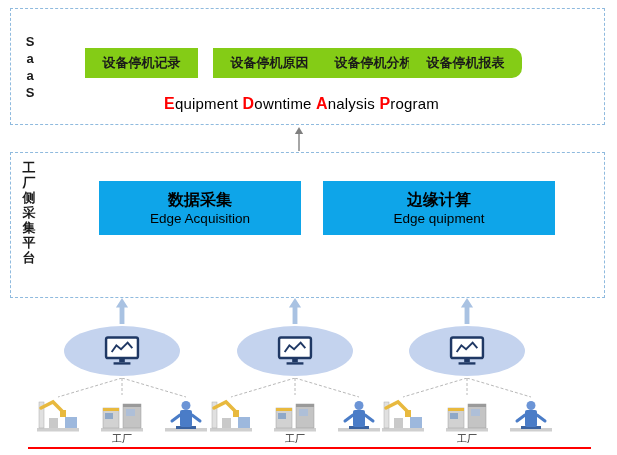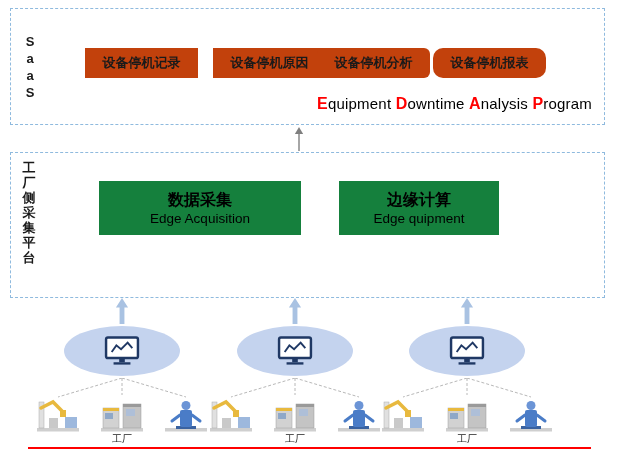--- a/index.html
+++ b/index.html
@@ -10,36 +10,36 @@
   .dashed-box { position:absolute; border:1px dashed #8fbade; box-sizing:border-box; background:#ffffff; }
   .saas-box { left:10px; top:8px; width:595px; height:117px; }
   .platform-box { left:10px; top:152px; width:595px; height:146px; }
 
   .side-label { position:absolute; display:flex; flex-direction:column; font-weight:bold; color:#1a1a1a; }
   .saas-side { left:12px; top:24px; font-size:13px; line-height:17px; text-align:center; width:14px; }
   .platform-side { left:10px; top:7px; font-size:13px; line-height:15px; text-align:center; width:16px; }
 
   .chip {
     position:absolute; top:39px; height:30px; width:113px;
-    background:#c2410c; color:#1a1a1a; font-size:13px; font-weight:bold;
+    background:#84cc16; color:#1a1a1a; font-size:13px; font-weight:bold;
     display:flex; align-items:center; justify-content:center;
   }
-  .chip1 { left:74px; } .chip2 { left:202px; } .chip3 { left:306px;border-radius:6px; } .chip4 { left:422px;border-radius:10px; }
-
-  .edap { position:absolute; left:0; right:12px; top:86px; text-align:right; font-size:15px; color:#000; letter-spacing:0.2px; }
+  .chip1 { left:74px; } .chip2 { left:202px; } .chip3 { left:306px;border-radius:6px; } .chip4 { left:398px;border-radius:10px; }
+
+  .edap { position:absolute; left:0; right:12px; top:86px; text-align:center; font-size:15px; color:#000; letter-spacing:0.2px; }
   .edap .cap { color:#ff0000; font-weight:bold; font-size:16px; }
 
   .mid-arrow { position:absolute; left:293px; top:127px; width:12px; height:24px; }
 
   .card {
-    position:absolute; top:28px; height:54px; background:#15803d; box-sizing:border-box;
+    position:absolute; top:28px; height:54px; background:#0ea5e9; box-sizing:border-box;
     display:flex; flex-direction:column; align-items:center; justify-content:center; text-align:center;
   }
   .card1 { left:88px; width:202px; }
-  .card2 { left:328px; width:160px; }
+  .card2 { left:312px; width:232px; }
   .card-title { font-size:16px; font-weight:bold; color:#000; line-height:20px; }
   .card-sub { font-size:13.5px; color:#000; line-height:17px; }
 
   .iot { position:absolute; left:0; right:0; top:113px; text-align:center; font-size:15px; color:#1a1a1a; }
 
   .fgroup { position:absolute; top:298px; width:180px; display:flex; flex-direction:column; align-items:center; }
   .fg1 { left:32px; } .fg2 { left:205px; } .fg3 { left:377px; }
   .up-arrow { width:14px; height:26px; display:block; }
   .bubble {
     width:116px; height:50px; margin-top:2px; border-radius:50%;

